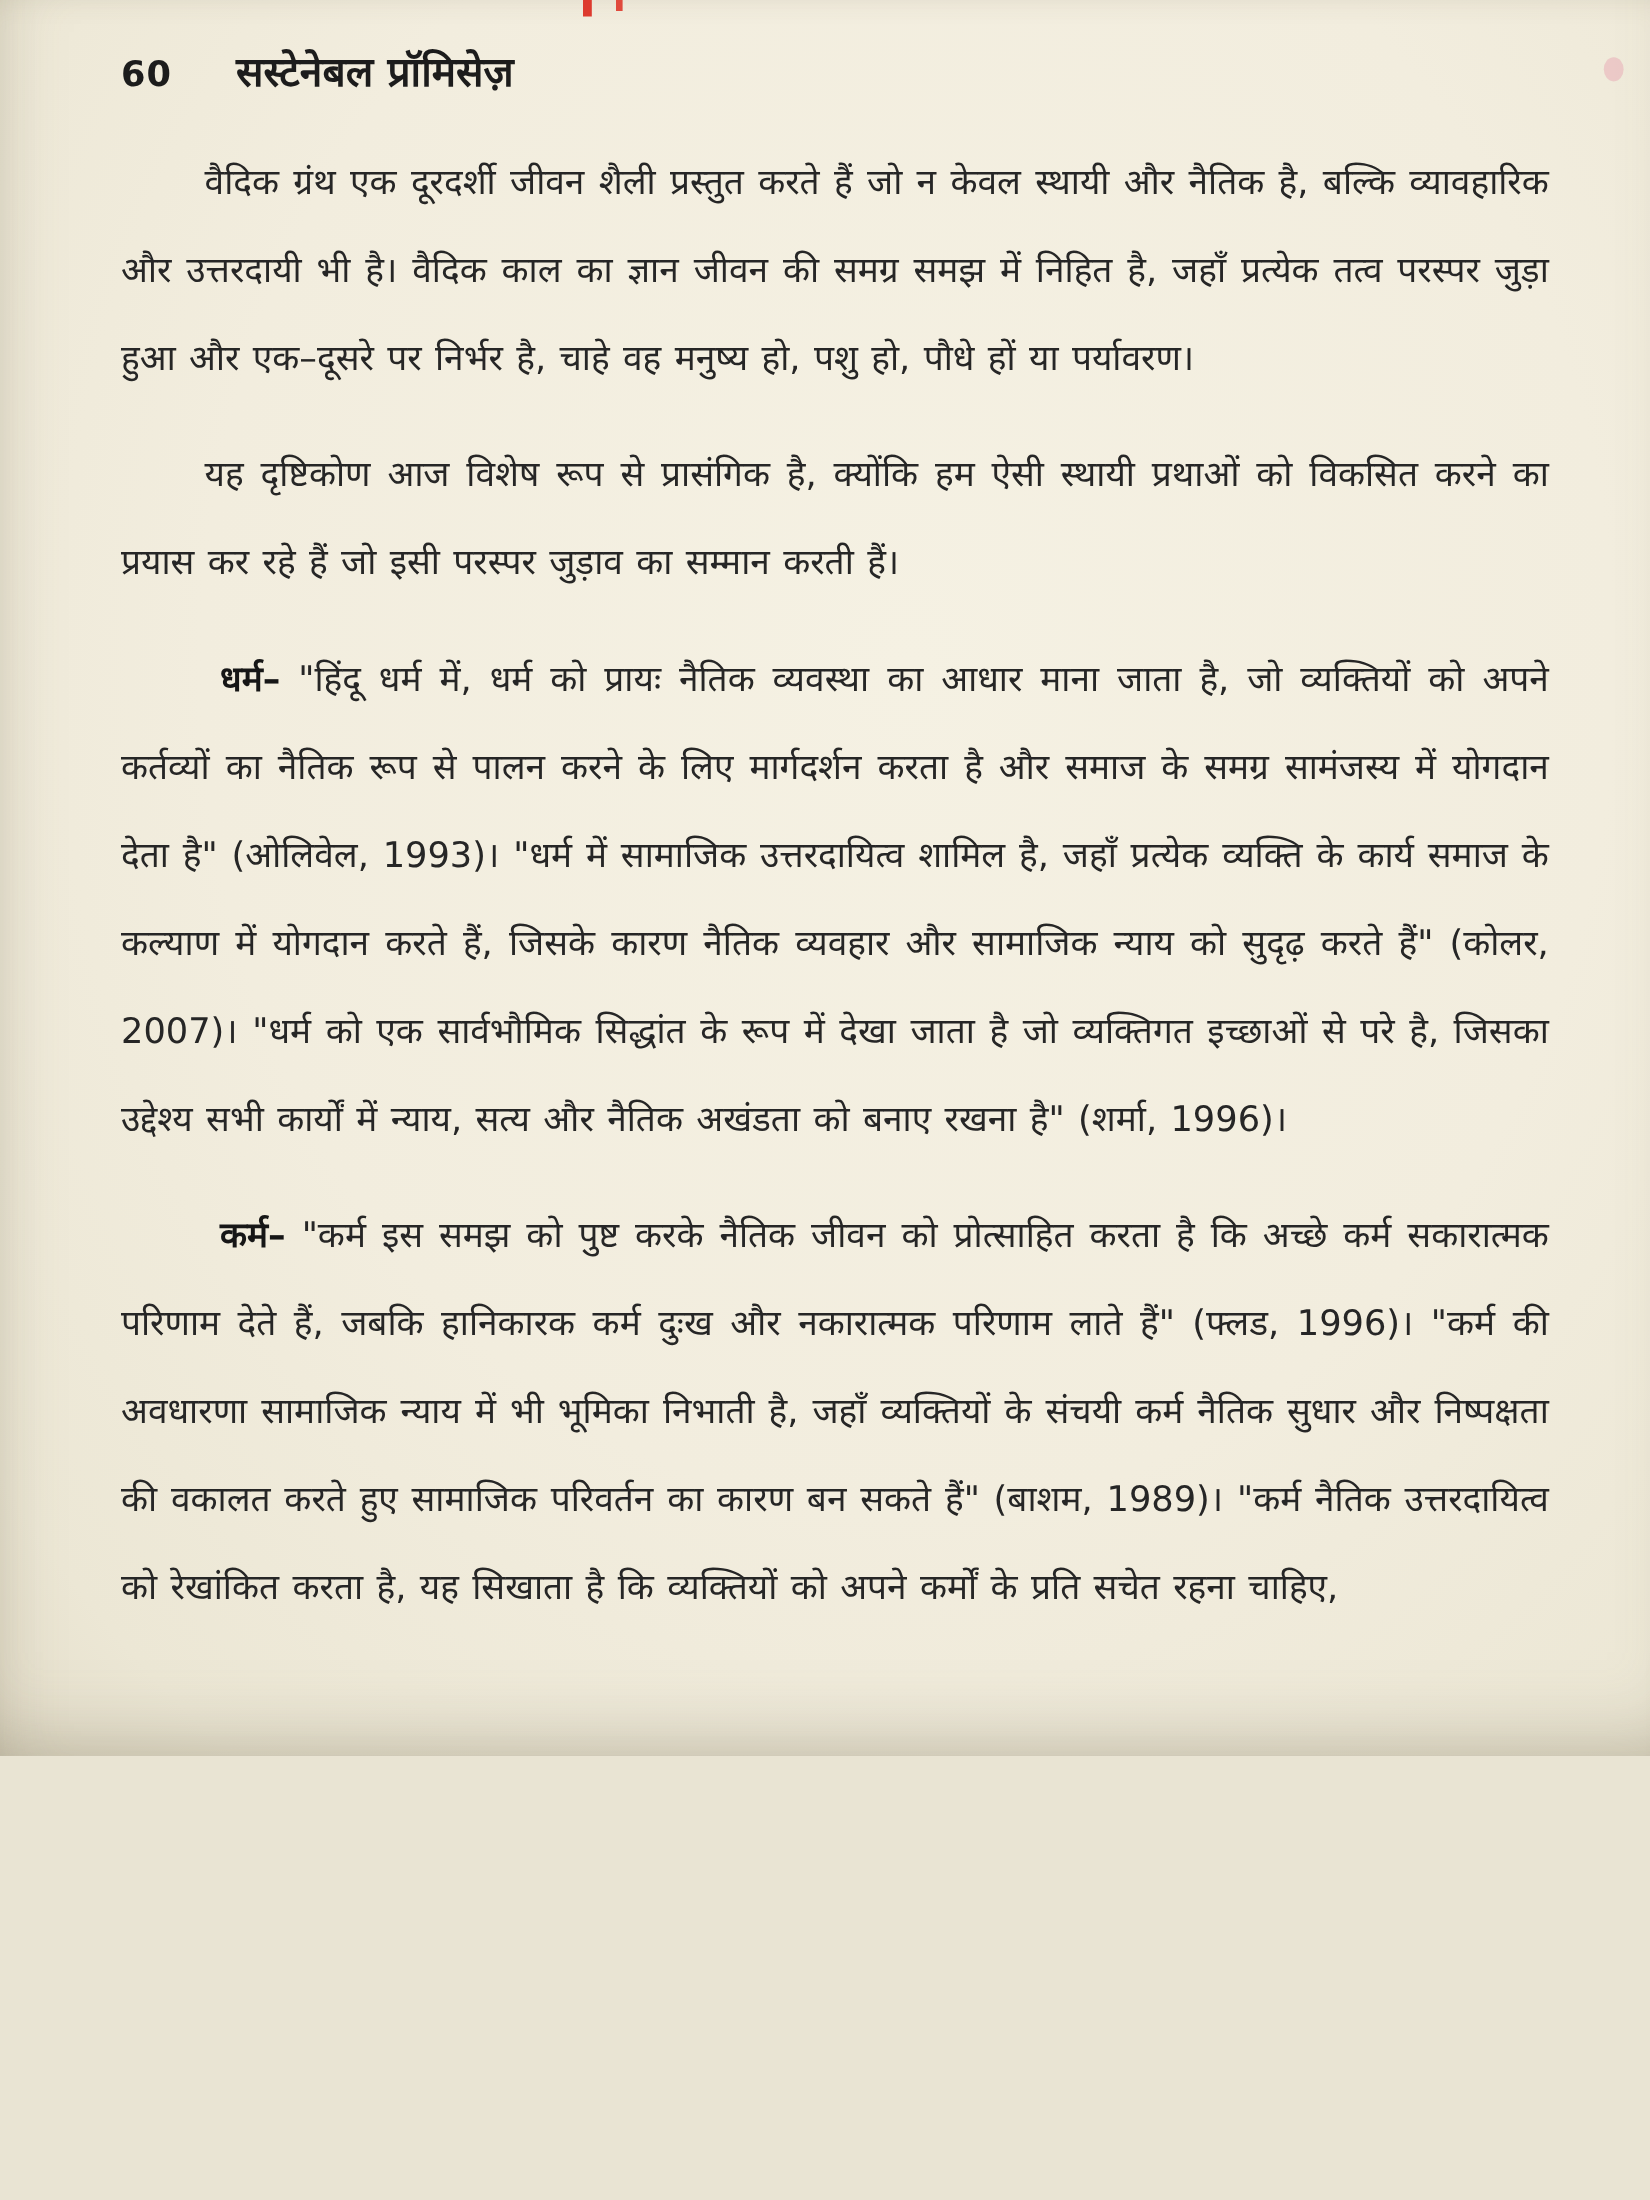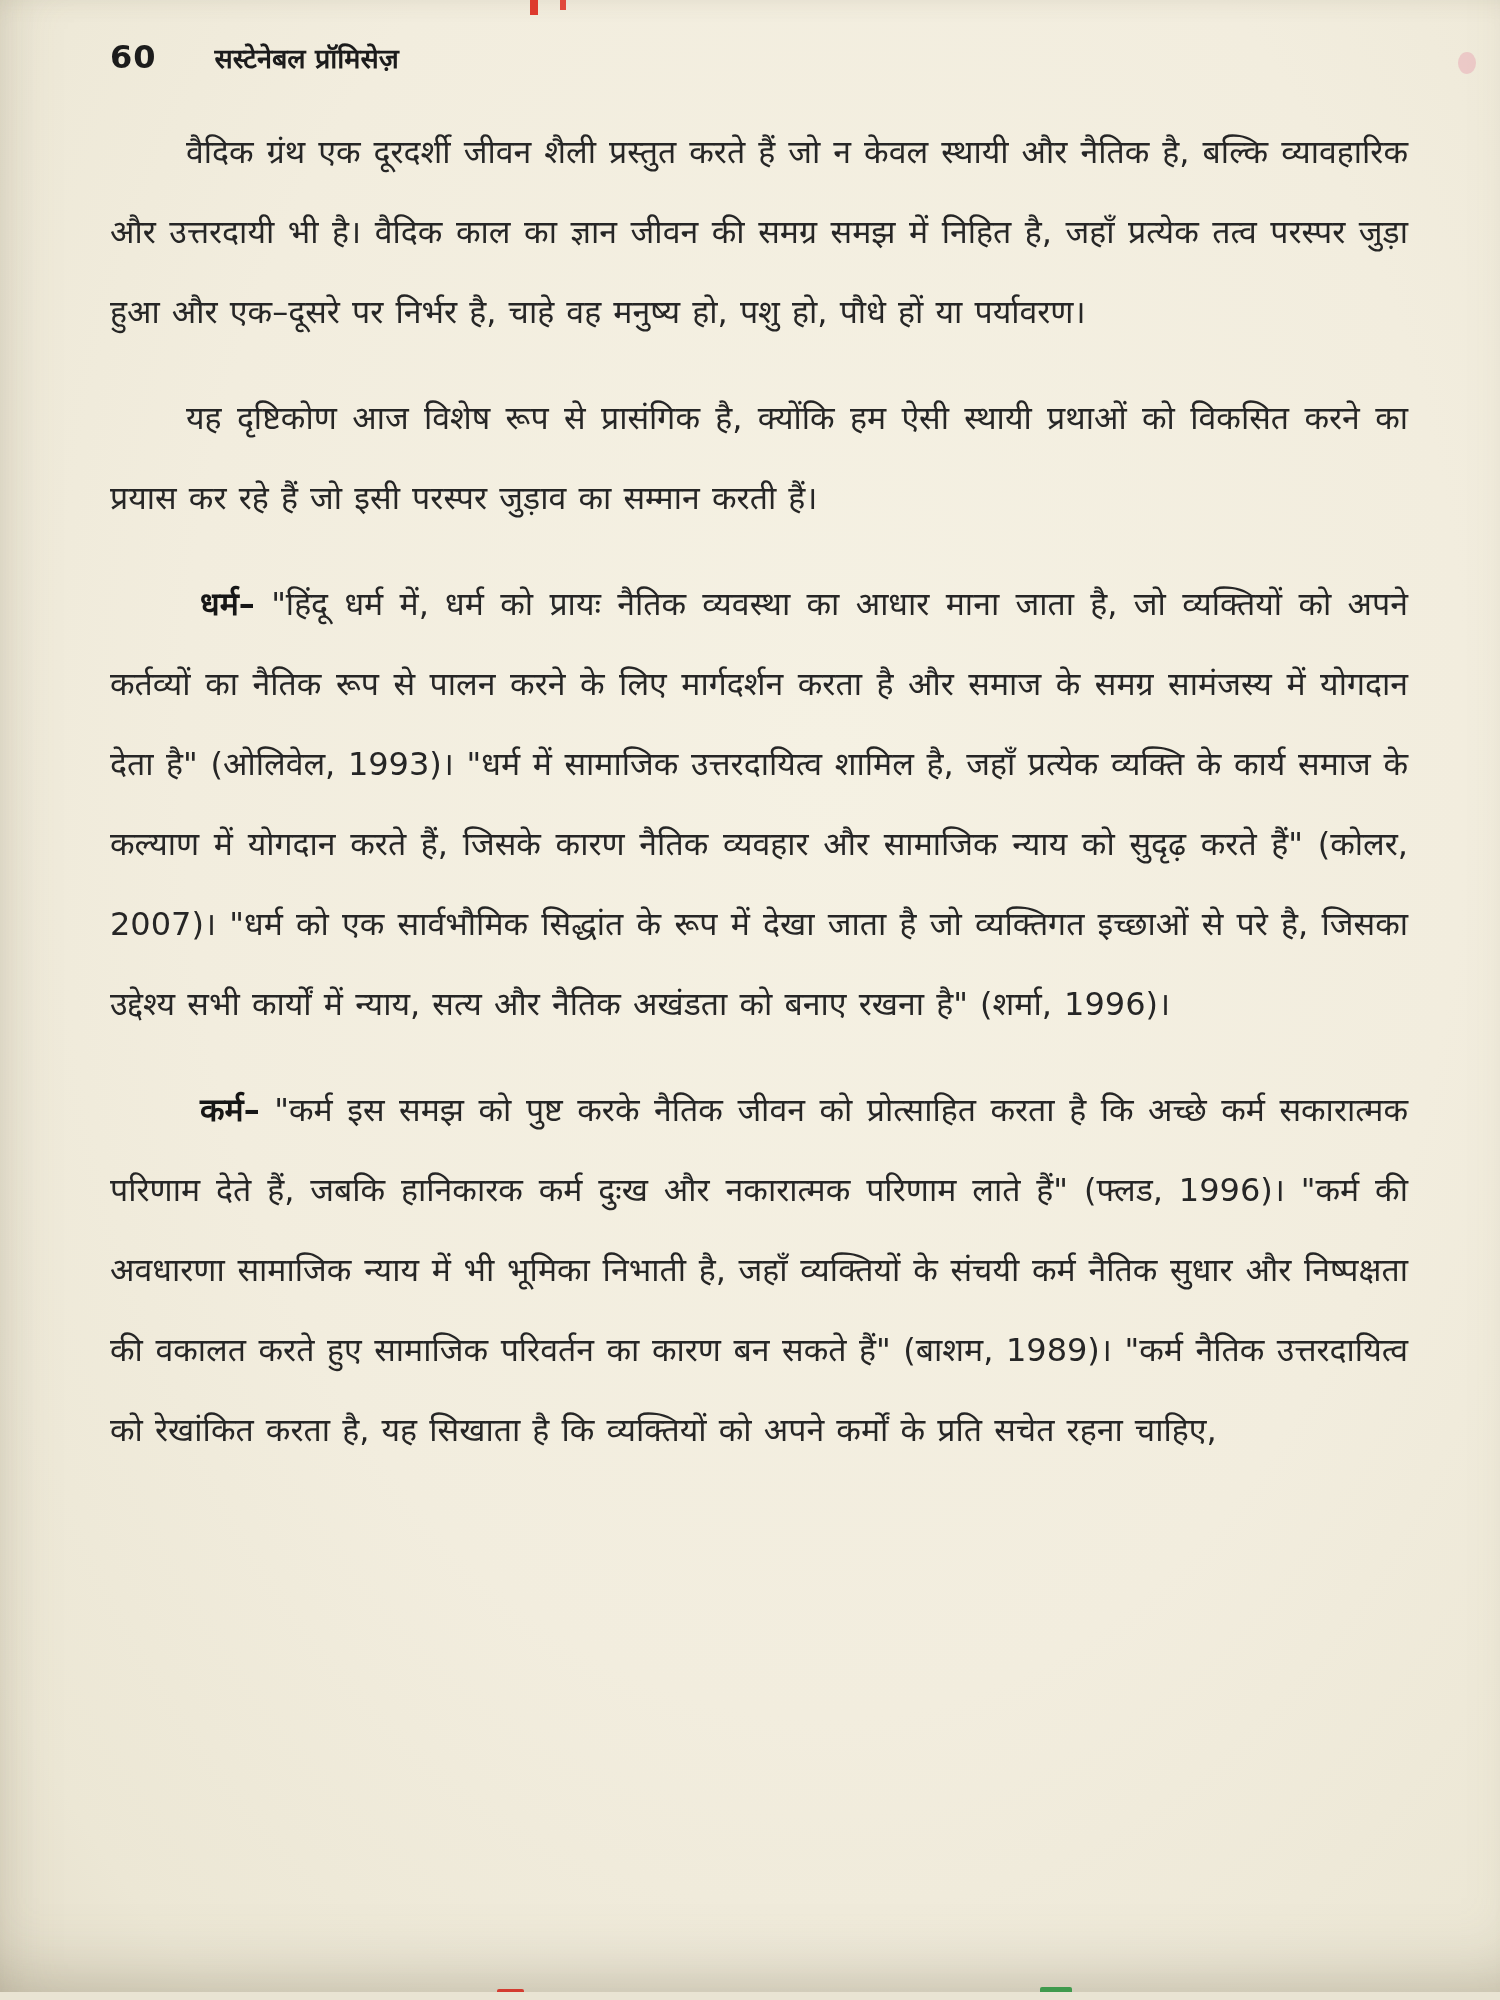--- a/index.html
+++ b/index.html
@@ -3,21 +3,21 @@
 <meta charset="utf-8">
 <style>
   * { margin:0; padding:0; box-sizing:border-box; }
   html, body { width:1500px; height:2000px; }
   body {
     font-family: "DejaVu Sans", "Liberation Sans", sans-serif;
     background:#e9e4d3;
   }
   .page {
     position:relative;
-    width:1500px; height:1992px;
+    width:1500px; height:1596px;
     overflow:hidden;
     background: radial-gradient(ellipse at 55% 38%, #f5f1e3 0%, #f2edde 55%, #ece7d5 88%, #e5dfcc 100%);
     box-shadow:
       inset 0 -55px 70px -45px rgba(115,105,80,0.35),
       inset 45px 0 70px -55px rgba(115,105,80,0.28),
       inset 0 18px 30px -25px rgba(115,105,80,0.18);
     color:#232323;
     padding:38px 92px 2px 110px;
   }
   .running-header {
@@ -25,21 +25,21 @@
     align-items:baseline;
     gap:58px;
     color:#1c1c1c;
   }
   .page-number {
     font-size:32px;
     font-weight:bold;
     letter-spacing:1px;
   }
   .book-title {
-    font-size:27px;
+    font-size:37px;
     font-weight:600;
   }
   .section-heading {
     margin-top:52px;
     font-size:42px;
     line-height:1.3;
     font-weight:bold;
     color:#141414;
     letter-spacing:0.5px;
   }

